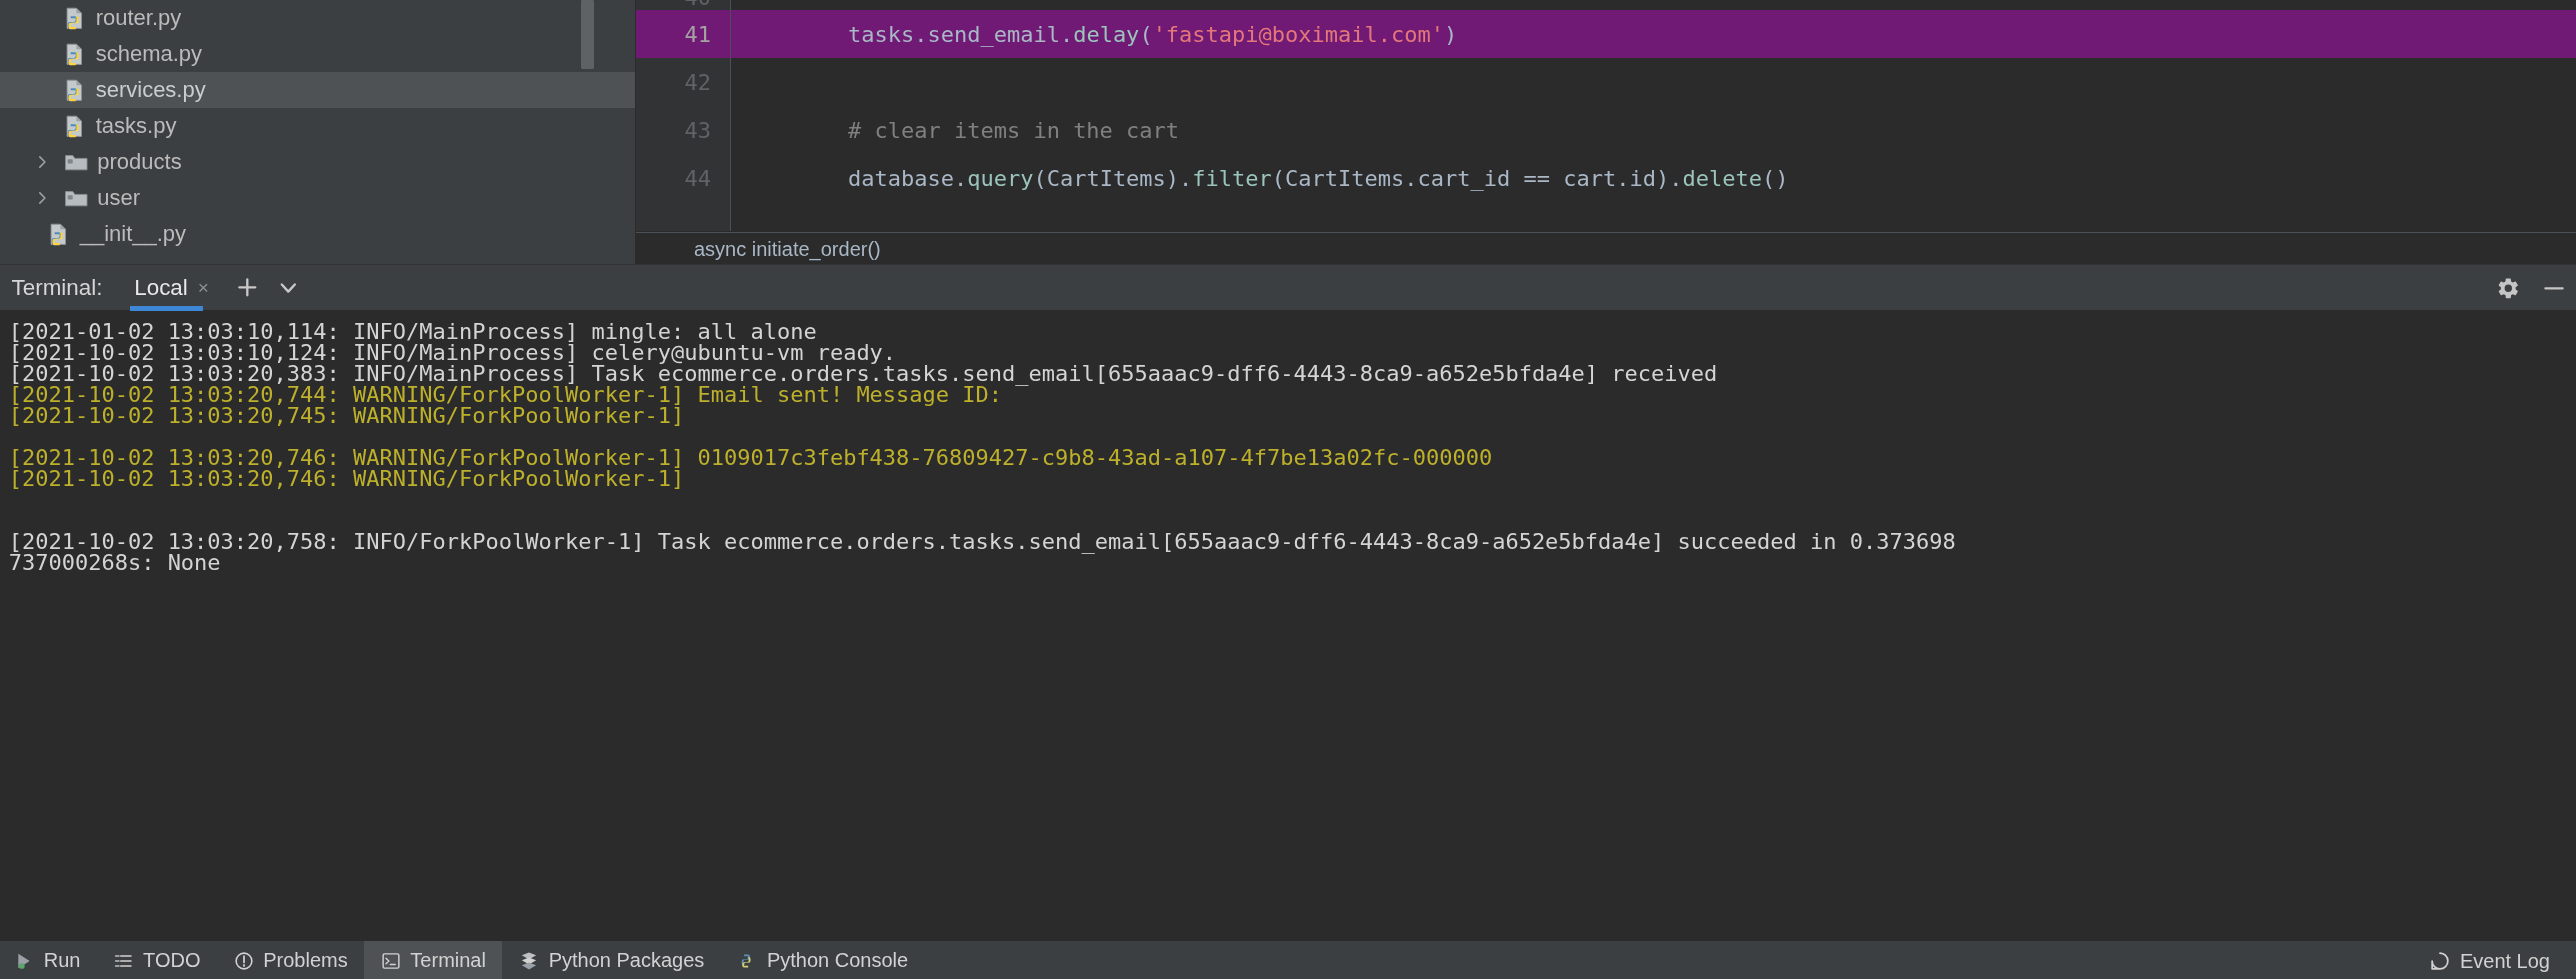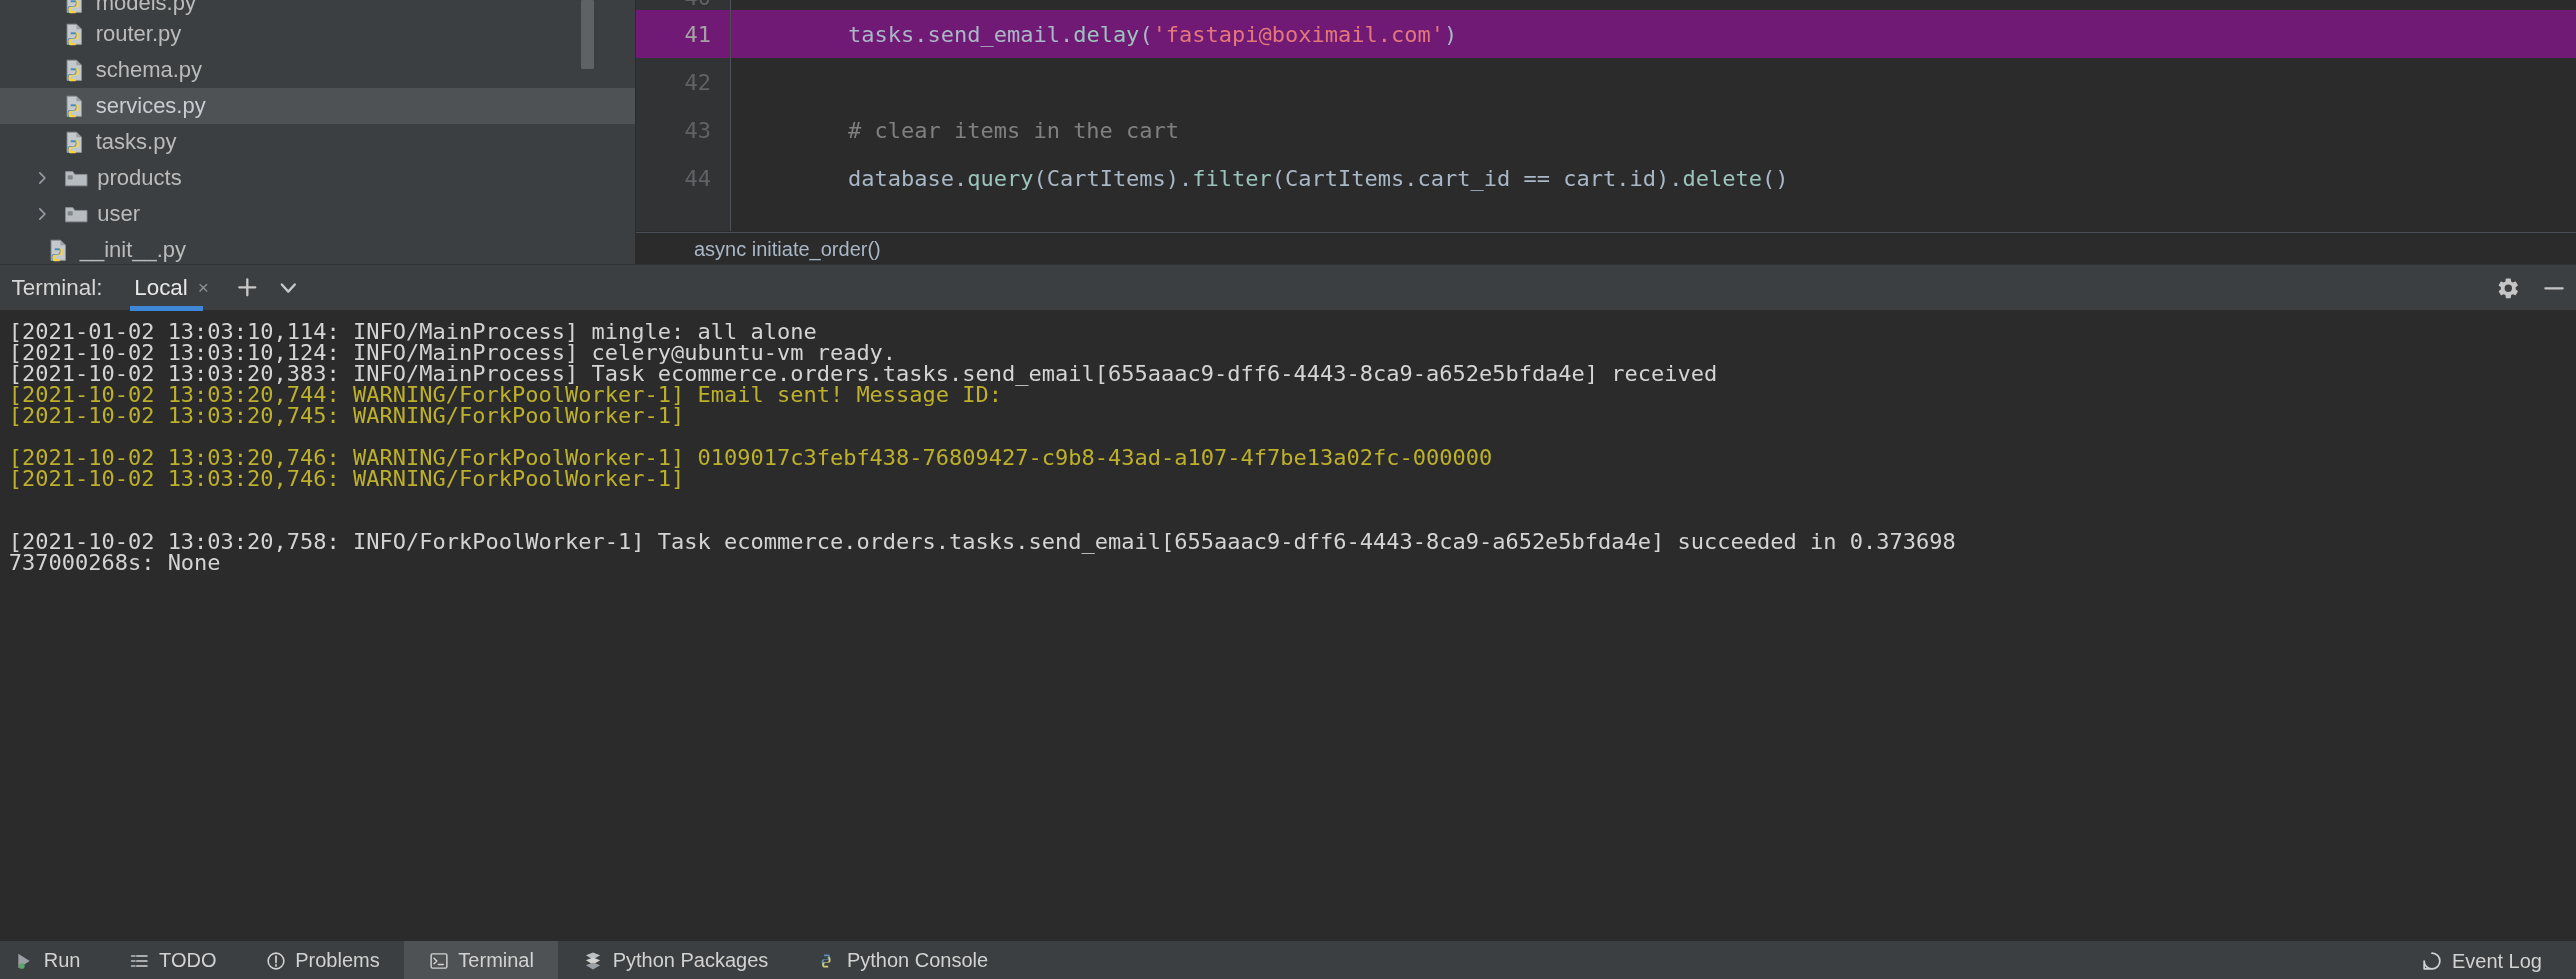--- a/index.html
+++ b/index.html
@@ -182,21 +182,21 @@
   .status-bar {
     position: relative;
     height: 40px;
     background: #3c3f41;
     border-top: 0.7px solid #2b2b2b;
     display: flex; align-items: center;
   }
   .status-item {
     display: flex; align-items: center;
     height: 40px;
-    padding: 0 24px;
+    padding: 0 16px;
     font-size: 20px;
     color: #d2d2d2;
     white-space: nowrap;
   }
   .status-item.first { padding-left: 13px; }
   .status-item.active { background: #4e5254; }
   .status-item .si-icon {
     width: 22px; height: 22px;
     margin-right: 8.7px;
     display: inline-flex; align-items: center; justify-content: center;
@@ -208,32 +208,20 @@
   }
 </style>
 </head>
 <body>
 
 <div class="app">
 
   <div class="top-region">
 
     <div class="project-tree" id="project-tree">
-        <div class="tree-row" style="height: 16px; align-items: flex-end; overflow: hidden;">
-          <span style="display: inline-block; flex: 0 0 auto; width: 61px;"></span>
-          <span class="icon-box">
-            <svg width="24.6" height="24.6" viewBox="0 0 34 34" aria-hidden="true">
-              <path d="M7 3 h13 l7 7 v21 h-20 z" fill="#c4c9cc" stroke="#8b9094" stroke-width="1.2"></path>
-              <path d="M20 3 v7 h7 z" fill="#9aa0a4"></path>
-              <path d="M12 14 h7 a3 3 0 0 1 3 3 v3 a3 3 0 0 1 -3 3 h-5 a3 3 0 0 0 -3 3 v3 a3 3 0 0 0 3 3 h-3 a3 3 0 0 1 -3 -3 v-4 a3 3 0 0 1 3 -3 h5 a3 3 0 0 0 3 -3 v-2 h-7 z" fill="#4b8bbe"></path>
-              <path d="M19 32 h-7 a3 3 0 0 1 -3 -3 v-3 a3 3 0 0 1 3 -3 h5 a3 3 0 0 0 3 -3 v-3 a3 3 0 0 0 -3 -3 h3 a3 3 0 0 1 3 3 v4 a3 3 0 0 1 -3 3 h-5 a3 3 0 0 0 -3 3 v2 h7 z" fill="#ffd43b"></path>
-            </svg>
-          </span>
-          <span class="tree-label">models.py</span>
-        </div>
         <div class="tree-row">
           <span style="display: inline-block; flex: 0 0 auto; width: 61px;"></span>
           <span class="icon-box">
             <svg width="24.6" height="24.6" viewBox="0 0 34 34" aria-hidden="true">
               <path d="M7 3 h13 l7 7 v21 h-20 z" fill="#c4c9cc" stroke="#8b9094" stroke-width="1.2"></path>
               <path d="M20 3 v7 h7 z" fill="#9aa0a4"></path>
               <path d="M12 14 h7 a3 3 0 0 1 3 3 v3 a3 3 0 0 1 -3 3 h-5 a3 3 0 0 0 -3 3 v3 a3 3 0 0 0 3 3 h-3 a3 3 0 0 1 -3 -3 v-4 a3 3 0 0 1 3 -3 h5 a3 3 0 0 0 3 -3 v-2 h-7 z" fill="#4b8bbe"></path>
               <path d="M19 32 h-7 a3 3 0 0 1 -3 -3 v-3 a3 3 0 0 1 3 -3 h5 a3 3 0 0 0 3 -3 v-3 a3 3 0 0 0 -3 -3 h3 a3 3 0 0 1 3 3 v4 a3 3 0 0 1 -3 3 h-5 a3 3 0 0 0 -3 3 v2 h7 z" fill="#ffd43b"></path>
             </svg>
           </span>

